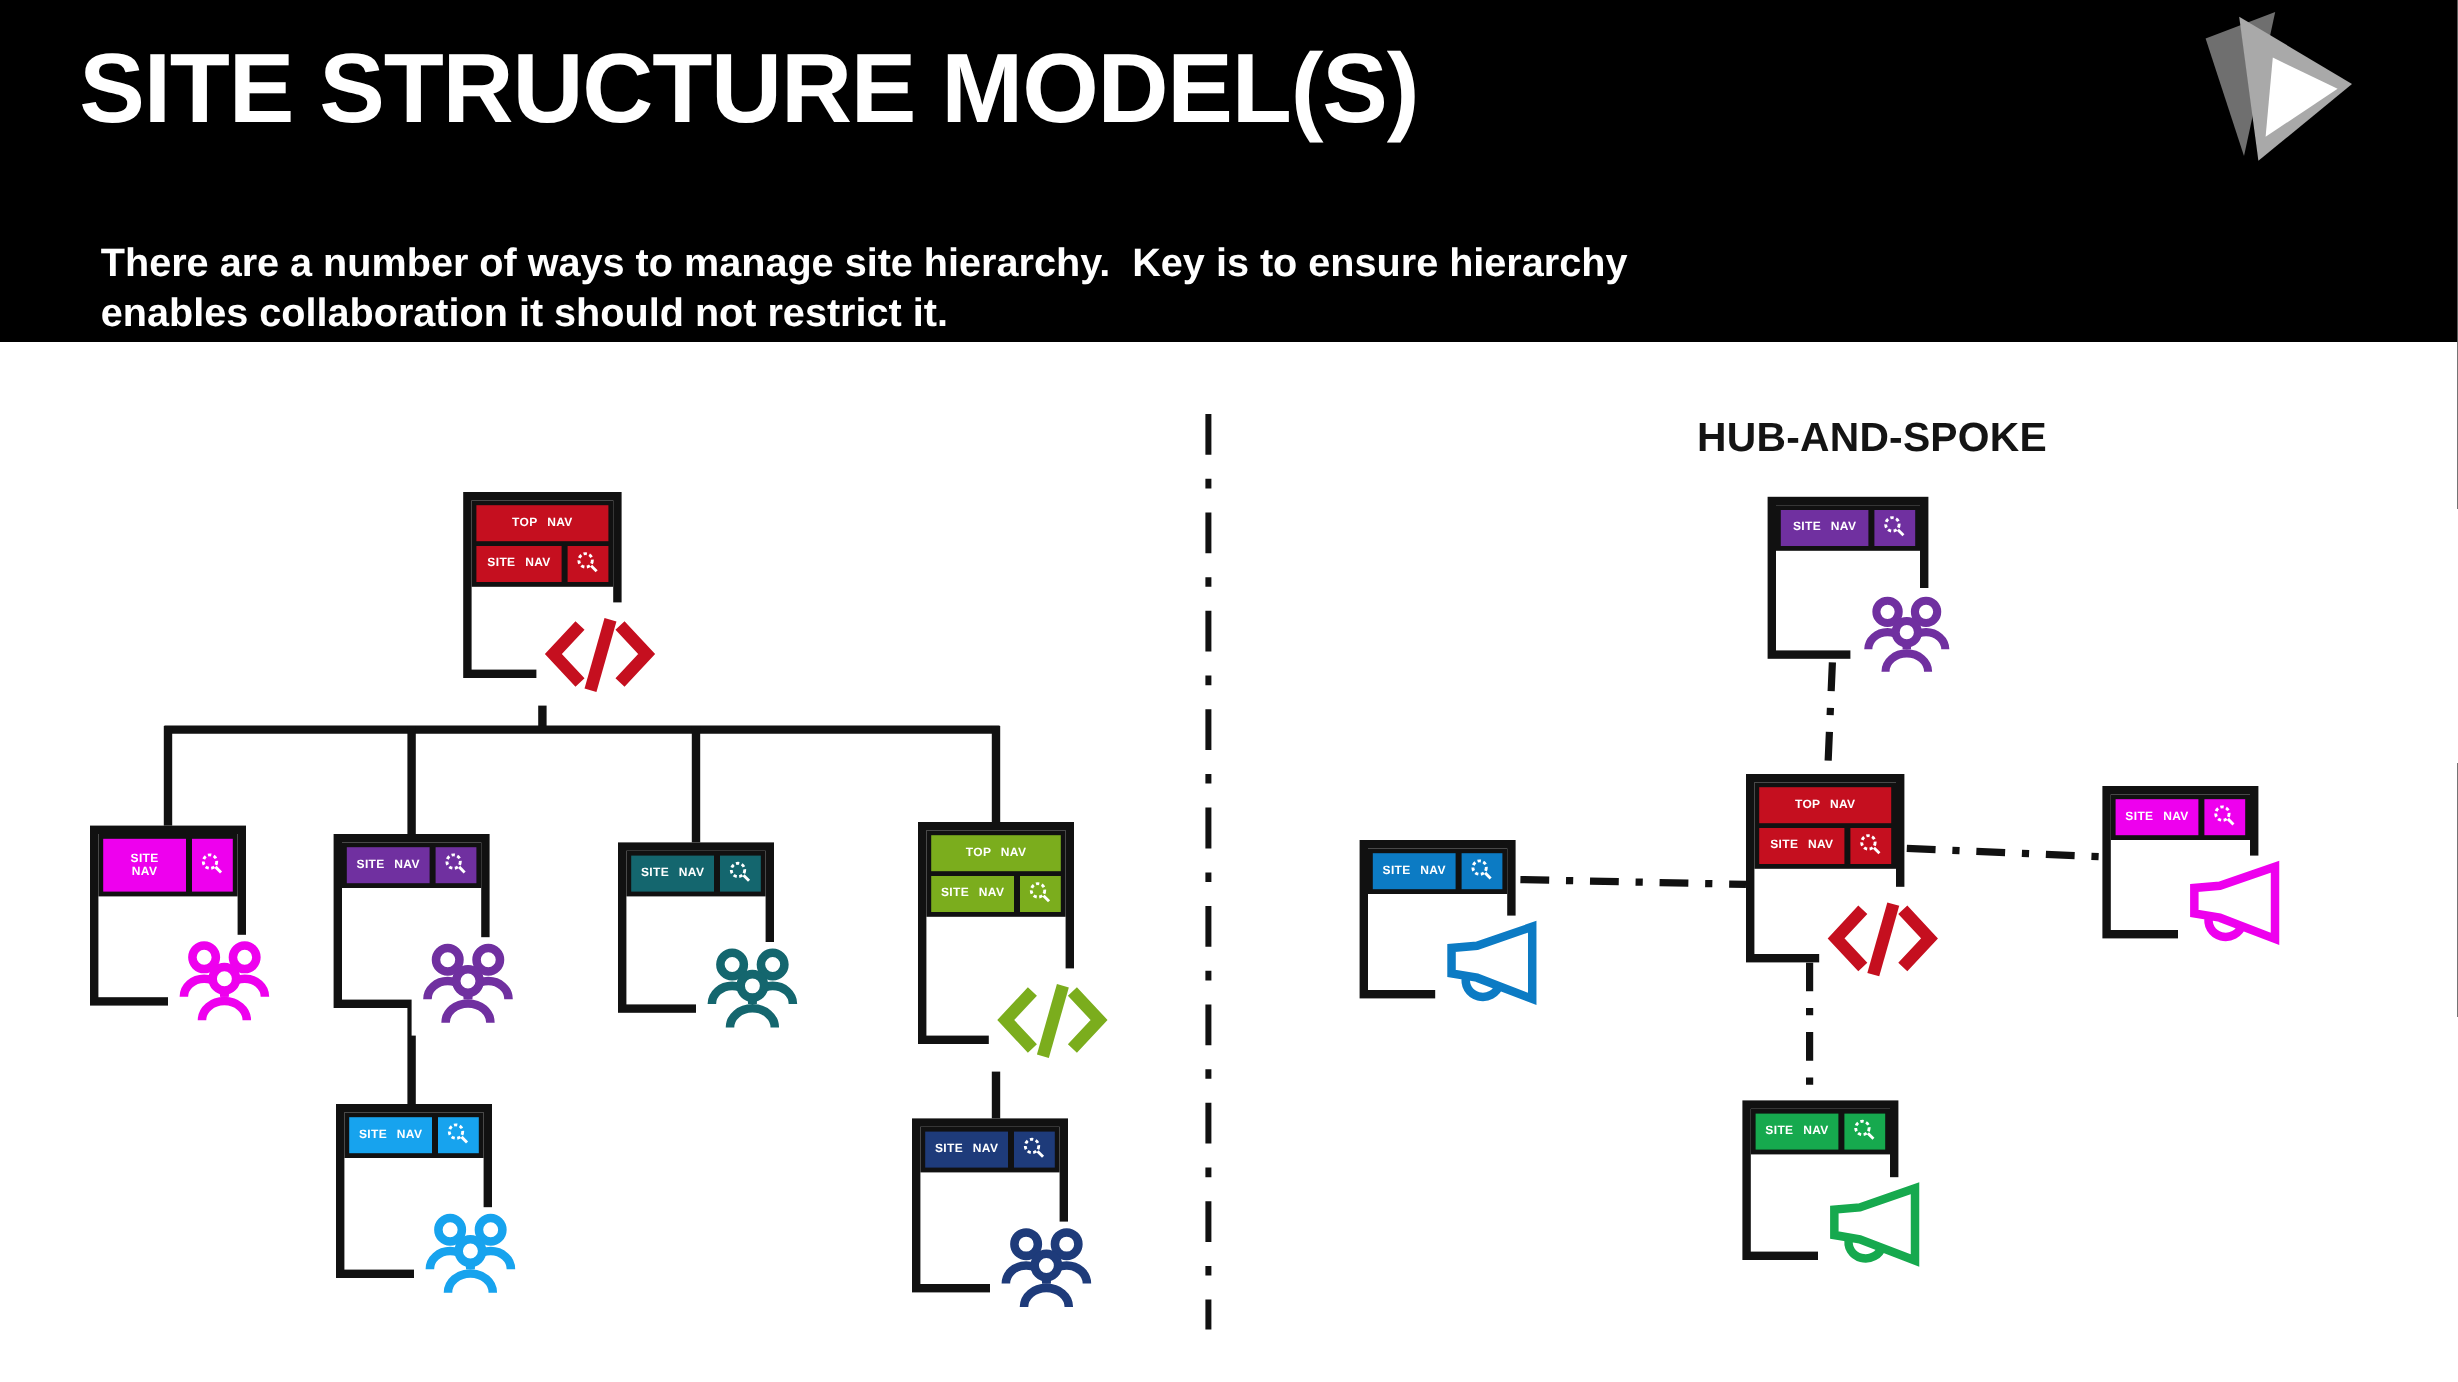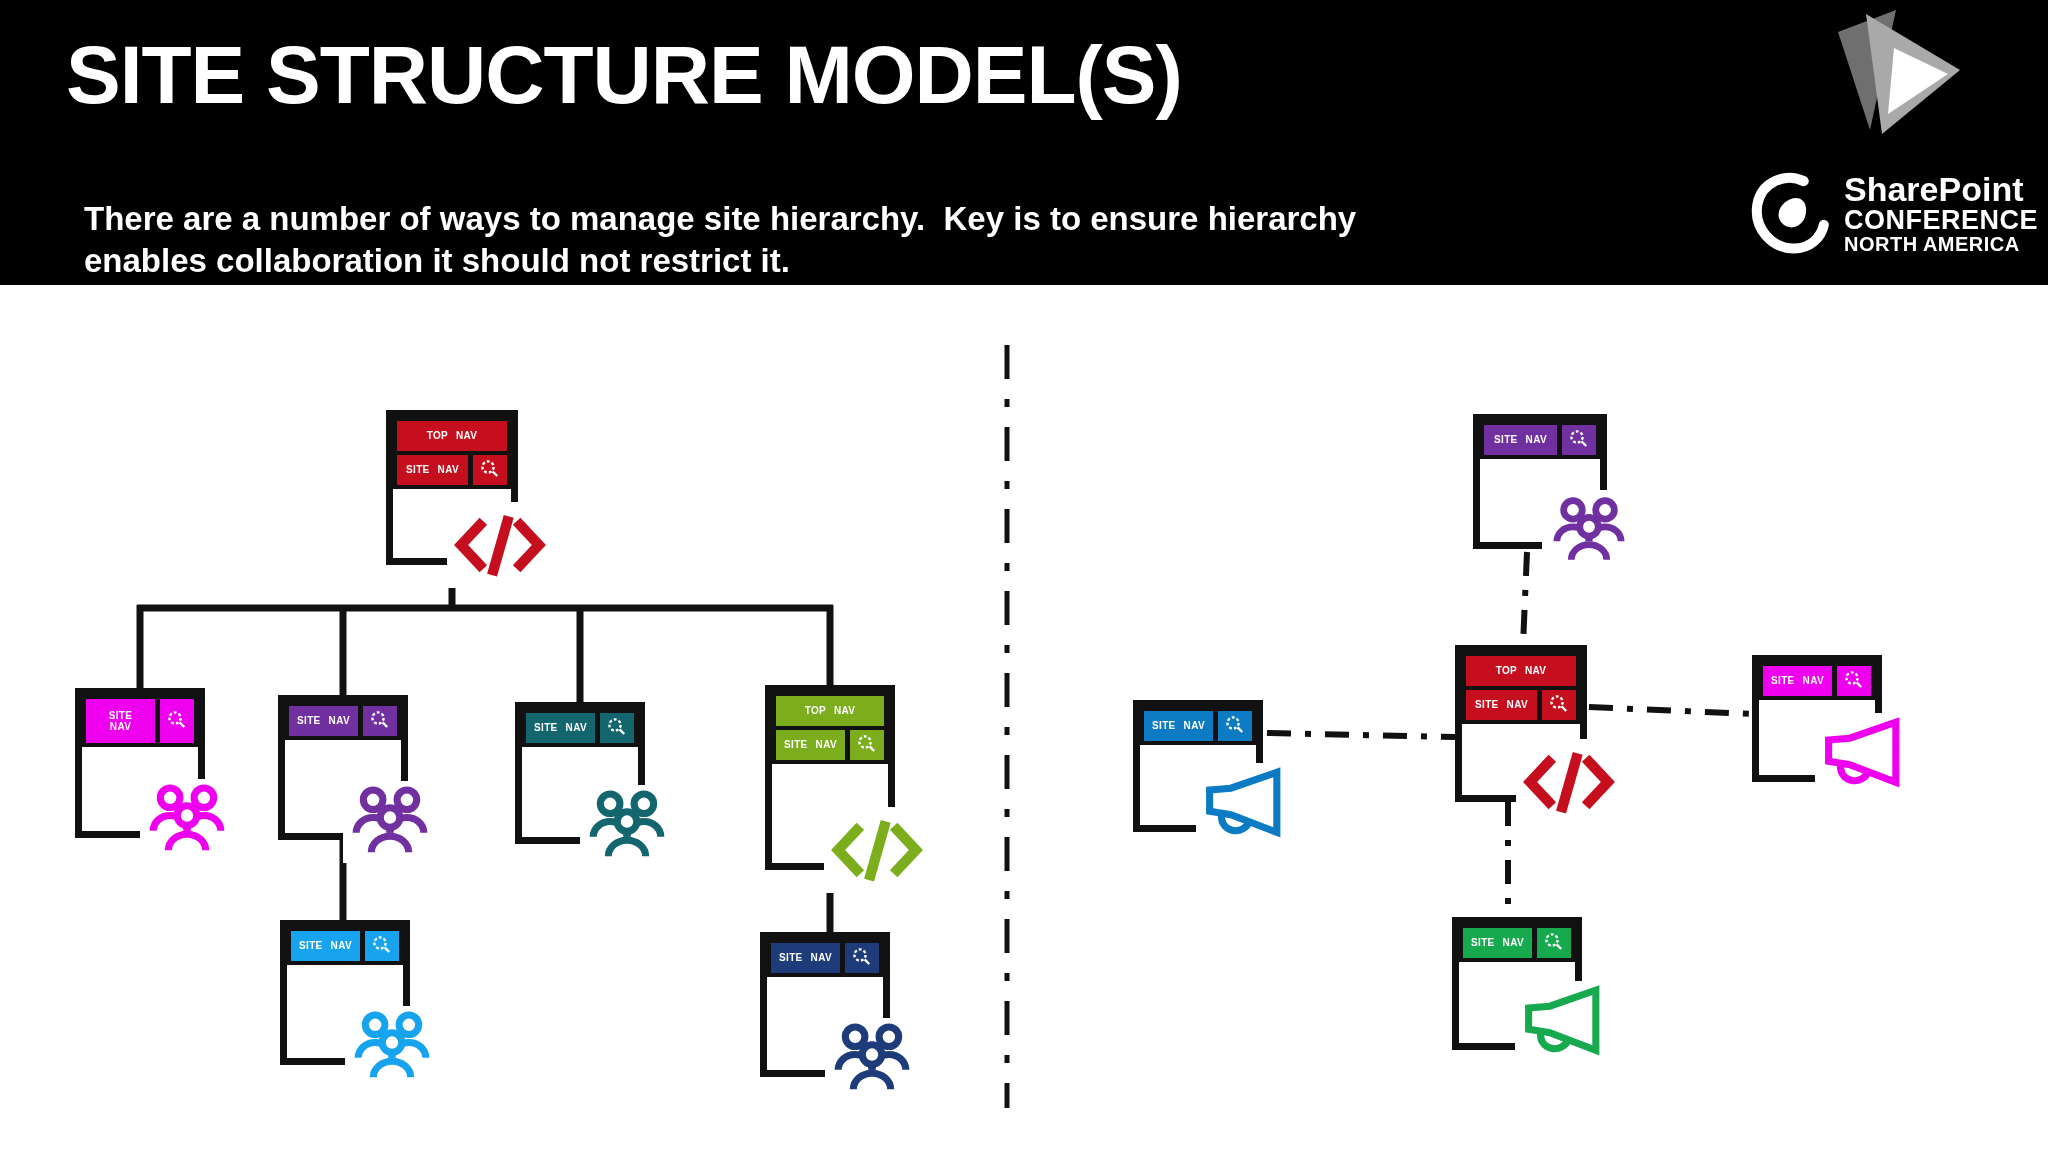--- a/index.html
+++ b/index.html
@@ -75,33 +75,23 @@
     <h1 class="slide-title">SITE STRUCTURE MODEL(S)</h1>
     <p class="slide-sub">There are a number of ways to manage site hierarchy.  Key is to ensure hierarchy
 enables collaboration it should not restrict it.</p>
 
     <svg class="play-logo" viewBox="0 0 140 130">
       <polygon points="10,24 68,2 42,122" fill="#6f6f6f"></polygon>
       <polygon points="38,6 132,62 54,126" fill="#a9a9a9"></polygon>
       <polygon points="66,40 120,66 60,106" fill="#ffffff"></polygon>
     </svg>
 
-    <div class="sp-logo">
-      <svg class="sp-swirl" viewBox="0 0 90 90">
-        <path d="M59,10 C38,0 12,12 8,36 C4,62 24,84 48,84 C66,84 78,72 81,58" fill="none" stroke="#fff" stroke-width="11" stroke-linecap="round"></path>
-        <path d="M44,30 C56,25 64,34 61,47 C58,61 43,65 35,56 C28,49 31,36 44,30 Z" fill="#fff"></path>
-      </svg>
-      <div class="sp-text">
-        <div class="l1">SharePoint</div>
-        <div class="l2">CONFERENCE</div>
-        <div class="l3">NORTH AMERICA</div>
-      </div>
-    </div>
   </header>
 
+  <h2 class="sec-title sec-hub">HUB-AND-SPOKE</h2>
 
   <svg class="wires" width="2048" height="1152">
     <g stroke="#111" stroke-width="7">
       <line x1="452" y1="560" x2="452" y2="608"></line>
       <line x1="137" y1="608" x2="833" y2="608"></line>
       <line x1="140" y1="605" x2="140" y2="692"></line>
       <line x1="343" y1="605" x2="343" y2="699"></line>
       <line x1="580" y1="605" x2="580" y2="706"></line>
       <line x1="830" y1="605" x2="830" y2="689"></line>
       <line x1="343" y1="836" x2="343" y2="922"></line>

